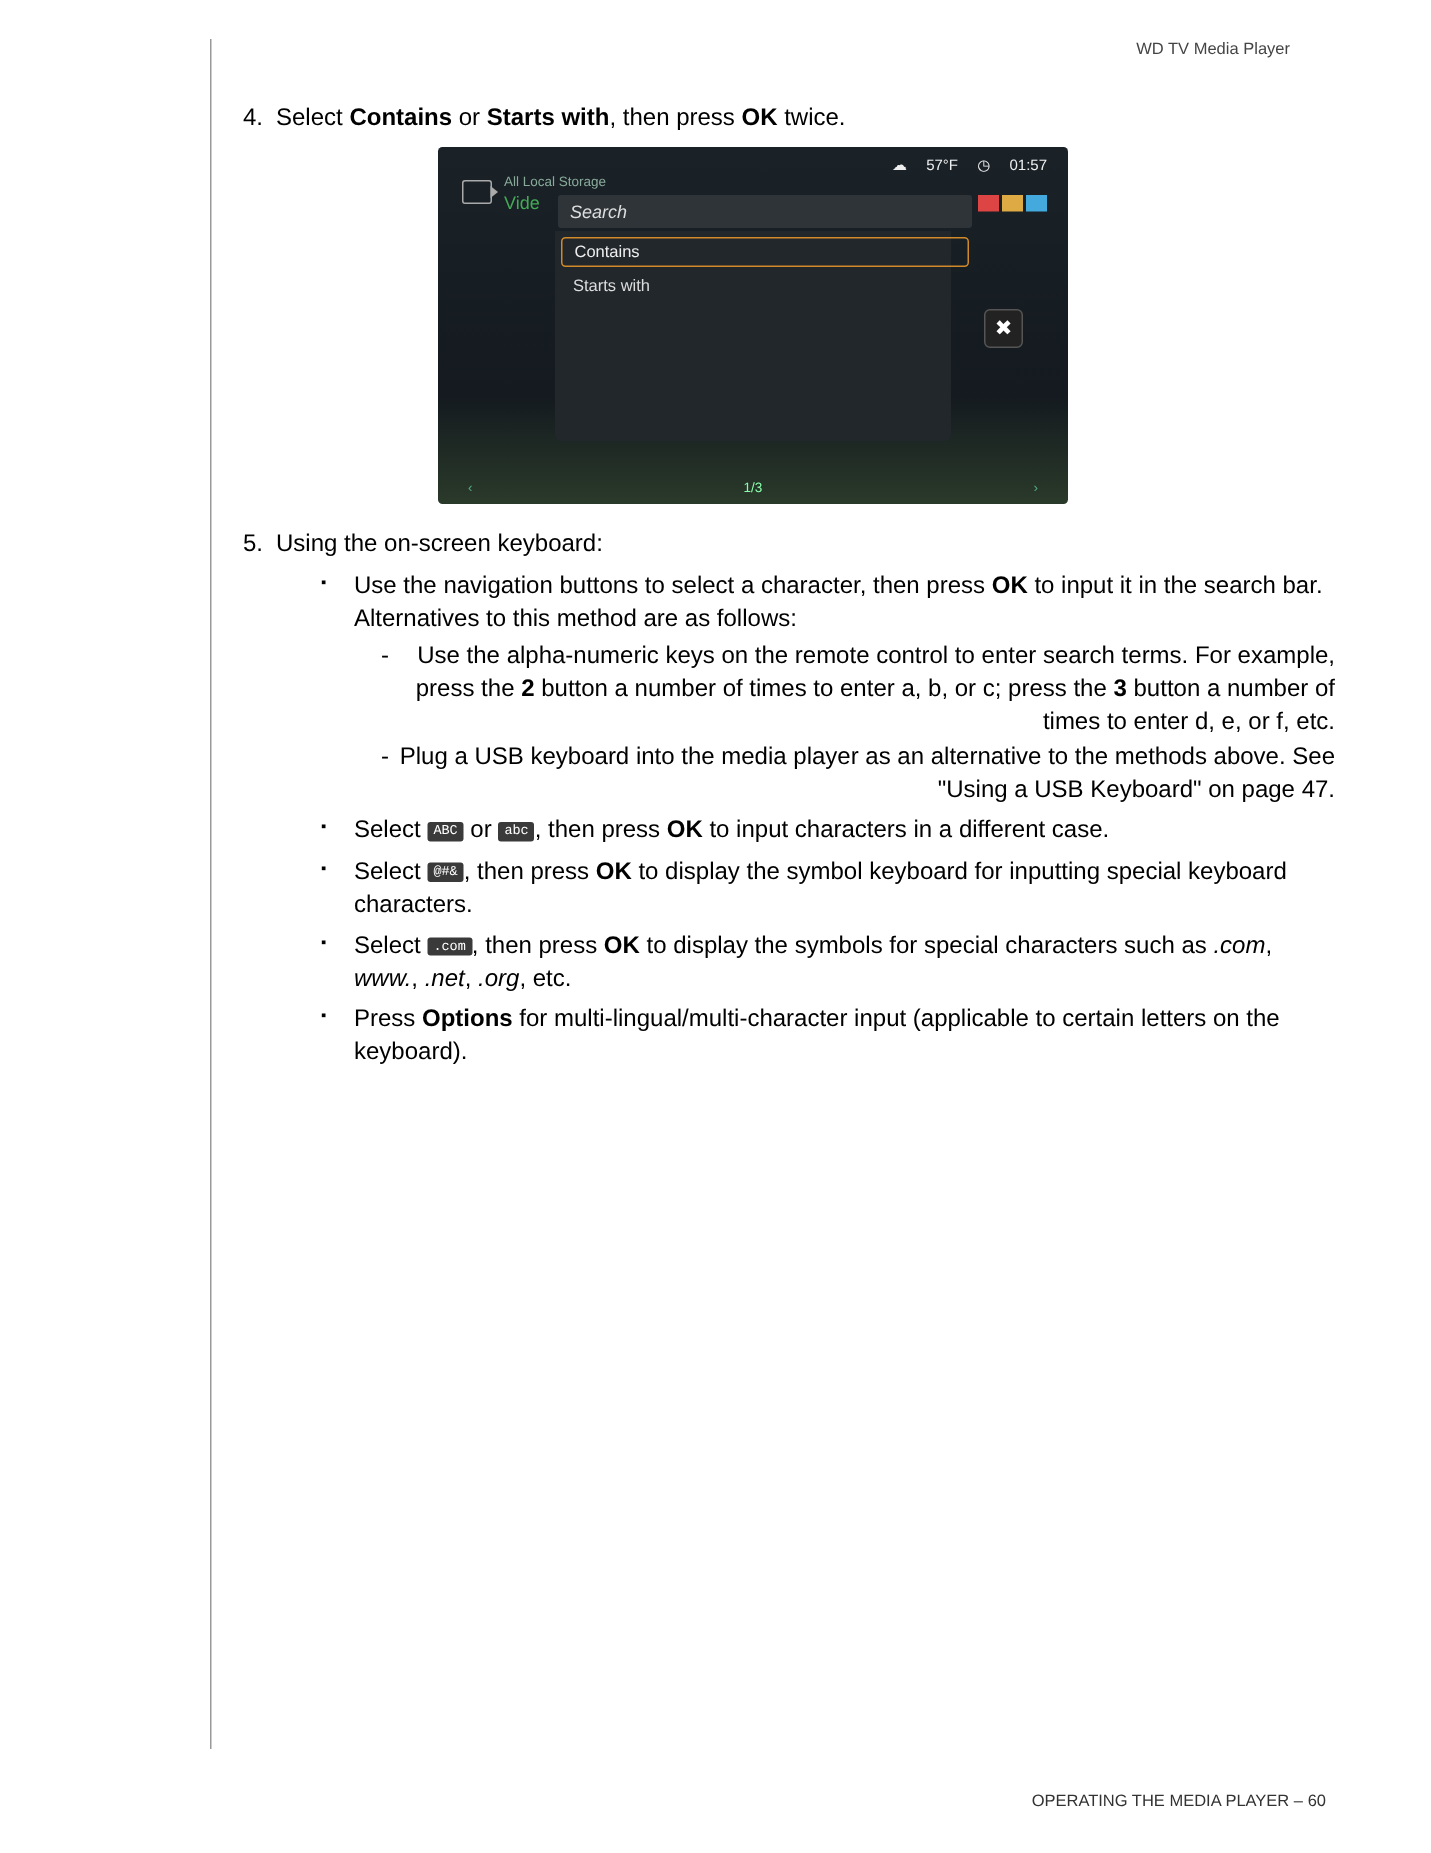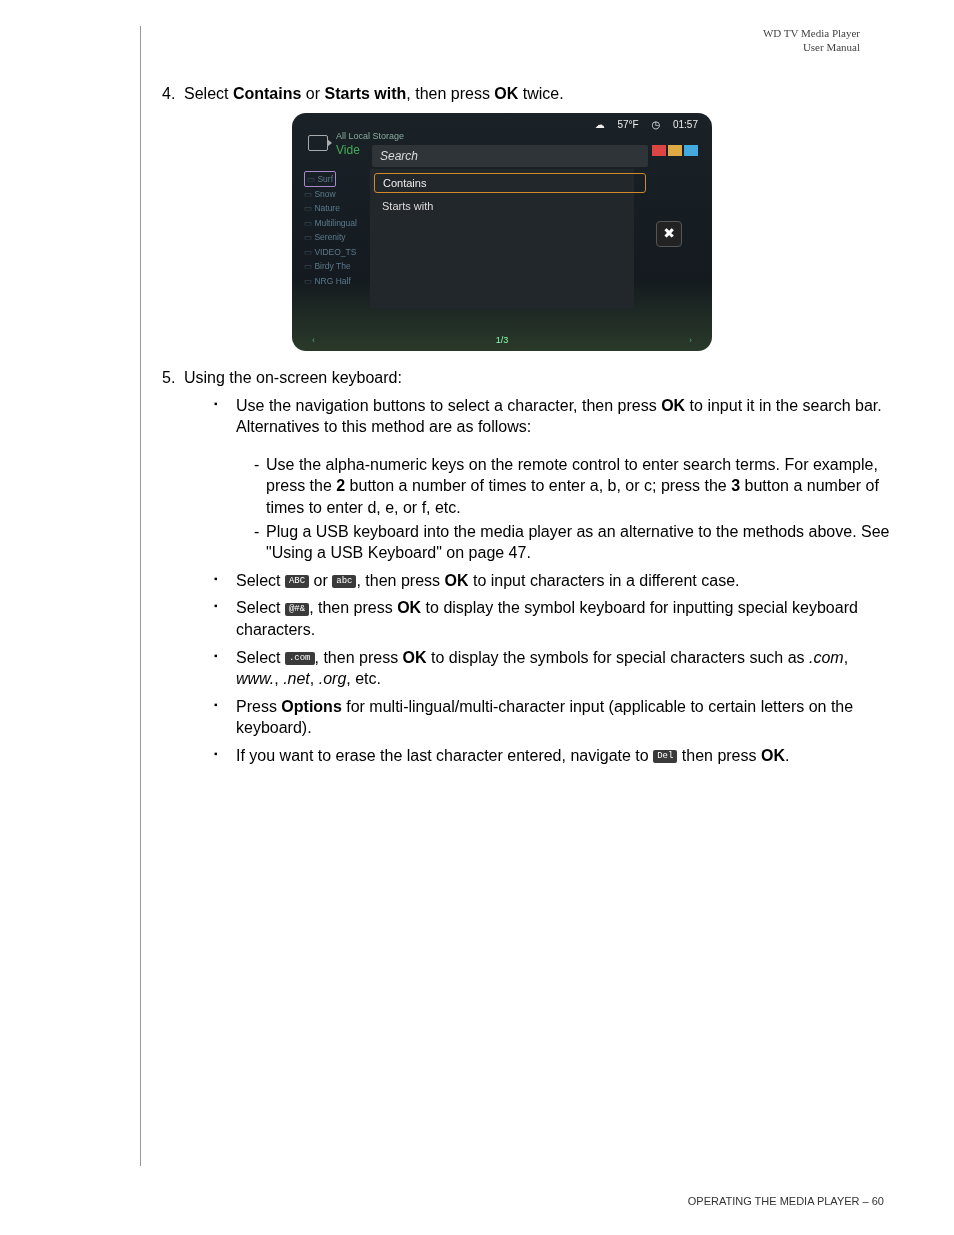--- a/index.html
+++ b/index.html
@@ -26,21 +26,20 @@
     height: 1140px;
     border-left: 1px solid #999;
   }
   .hdr {
     text-align: right;
     font-size: 11px;
     color: #444;
     line-height: 1.3;
     margin-bottom: 30px;
     padding-right: 30px;
-    font-family: Liberation Serif, serif;
   }
   ol.steps {
     list-style: none;
     padding: 0;
     margin: 0 0 0 22px;
   }
   ol.steps > li {
     margin-bottom: 12px;
   }
   ol.steps > li > .num {
@@ -62,21 +61,22 @@
     content: "▪";
     position: absolute;
     left: 0;
     top: 2px;
     font-size: 10px;
     color: #000;
   }
   .dashes {
     list-style: none;
     padding: 0;
-    margin: 16px 0 4px 18px;
+    margin: 4px 0 4px 18px;
+    text-align: right;
   }
   .dashes > li {
     position: relative;
     padding-left: 12px;
     margin-bottom: 2px;
     line-height: 1.35;
   }
   .dashes > li::before {
     content: "-";
     position: absolute;
@@ -102,21 +102,21 @@
     right: 70px;
     font-size: 11px;
     color: #333;
   }
   
   .shot {
     width: 420px;
     height: 238px;
     margin: 10px auto 18px 130px;
     background: linear-gradient(#1a2228, #141a1f 70%, #2a3a2a);
-    border-radius: 14px;
+    border-radius: 3px;
     position: relative;
     overflow: hidden;
     color: #ccc;
     font-size: 10px;
   }
   .shot .top {
     position: absolute; top: 6px; right: 14px; font-size: 10px; color: #eee;
   }
   .shot .top span { margin-left: 10px; }
   .shot .camicon {
@@ -173,21 +173,20 @@
 </style>
 </head>
 <body>
 
 <div class="vrule"></div>
 
 <div class="page">
 
   <div class="hdr">
     <div>WD TV Media Player</div>
-    <div>User Manual</div>
   </div>
 
   <ol class="steps">
     <li>
       <span class="num">4.</span><span>Select </span><b>Contains</b><span> or </span><b>Starts with</b><span>, then press </span><b>OK</b><span> twice.</span>
 
       
       <div class="shot">
         <div class="top">
           <span>☁</span>
@@ -200,30 +199,20 @@
         <div class="vide">Vide</div>
         <div class="search-label">Search</div>
         <div class="flags">
           <span class="flag-a"></span>
           <span class="flag-b"></span>
           <span class="flag-c"></span>
         </div>
         <div class="droparea"></div>
         <div class="contains">Contains</div>
         <div class="startswith">Starts with</div>
-        <div class="sideitems">
-          <div class="sel">Surf</div>
-          <div>Snow</div>
-          <div>Nature</div>
-          <div>Multilingual</div>
-          <div>Serenity</div>
-          <div>VIDEO_TS</div>
-          <div>Birdy The</div>
-          <div>NRG Half</div>
-        </div>
         <div class="close">✖</div>
         <div class="pager">
           <span class="arrL">‹</span>
           <span>1/3</span>
           <span class="arrR">›</span>
         </div>
       </div>
     </li>
 
     <li>
@@ -244,23 +233,20 @@
         </li>
         <li>
           <span>Select </span><span class="key">@#&amp;</span><span>, then press </span><b>OK</b><span> to display the symbol keyboard for inputting special keyboard characters.</span>
         </li>
         <li>
           <span>Select </span><span class="key">.com</span><span>, then press </span><b>OK</b><span> to display the symbols for special characters such as </span><i>.com</i><span>, </span><i>www.</i><span>, </span><i>.net</i><span>, </span><i>.org</i><span>, etc.</span>
         </li>
         <li>
           <span>Press </span><b>Options</b><span> for multi-lingual/multi-character input (applicable to certain letters on the keyboard).</span>
         </li>
-        <li>
-          <span>If you want to erase the last character entered, navigate to </span><span class="key">Del</span><span> then press </span><b>OK</b><span>.</span>
-        </li>
       </ul>
     </li>
   </ol>
 
 </div>
 
 <div class="footer">
   <span>OPERATING THE MEDIA PLAYER</span><span> – </span><span>60</span>
 </div>
 

